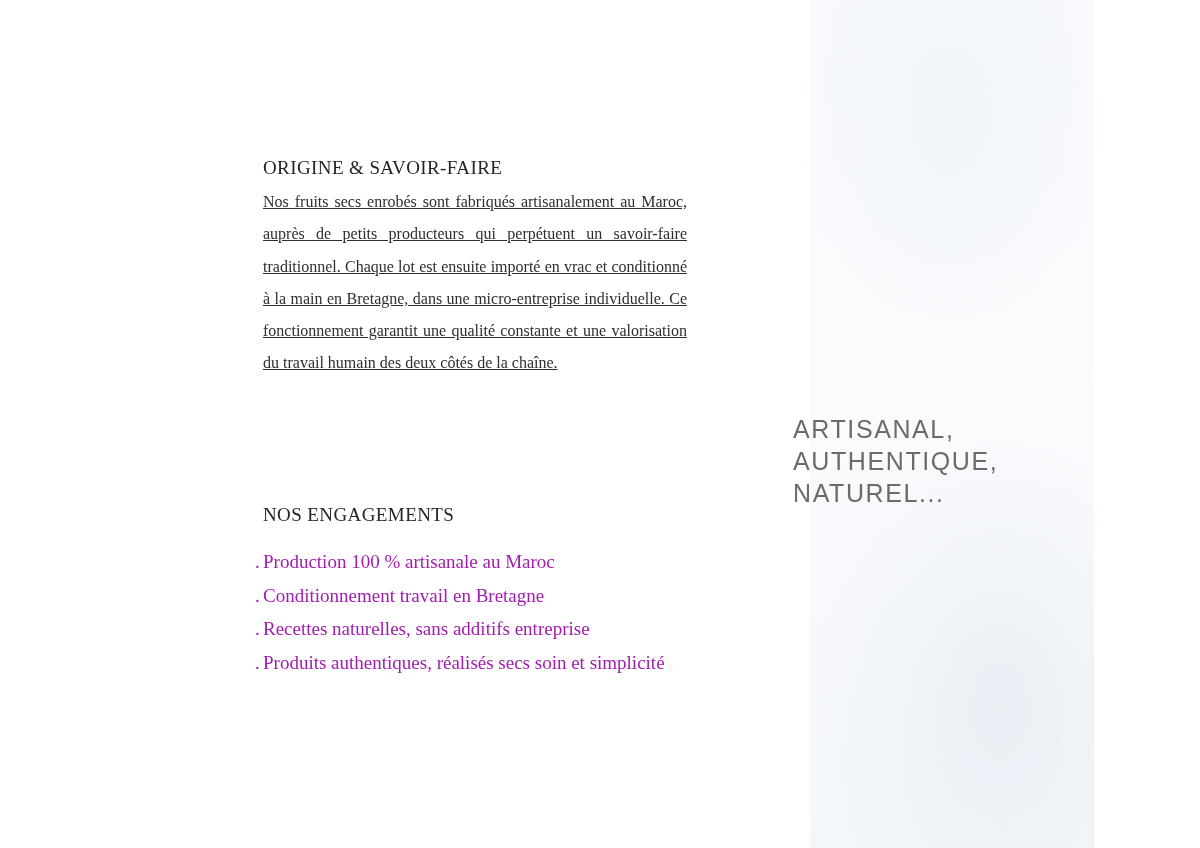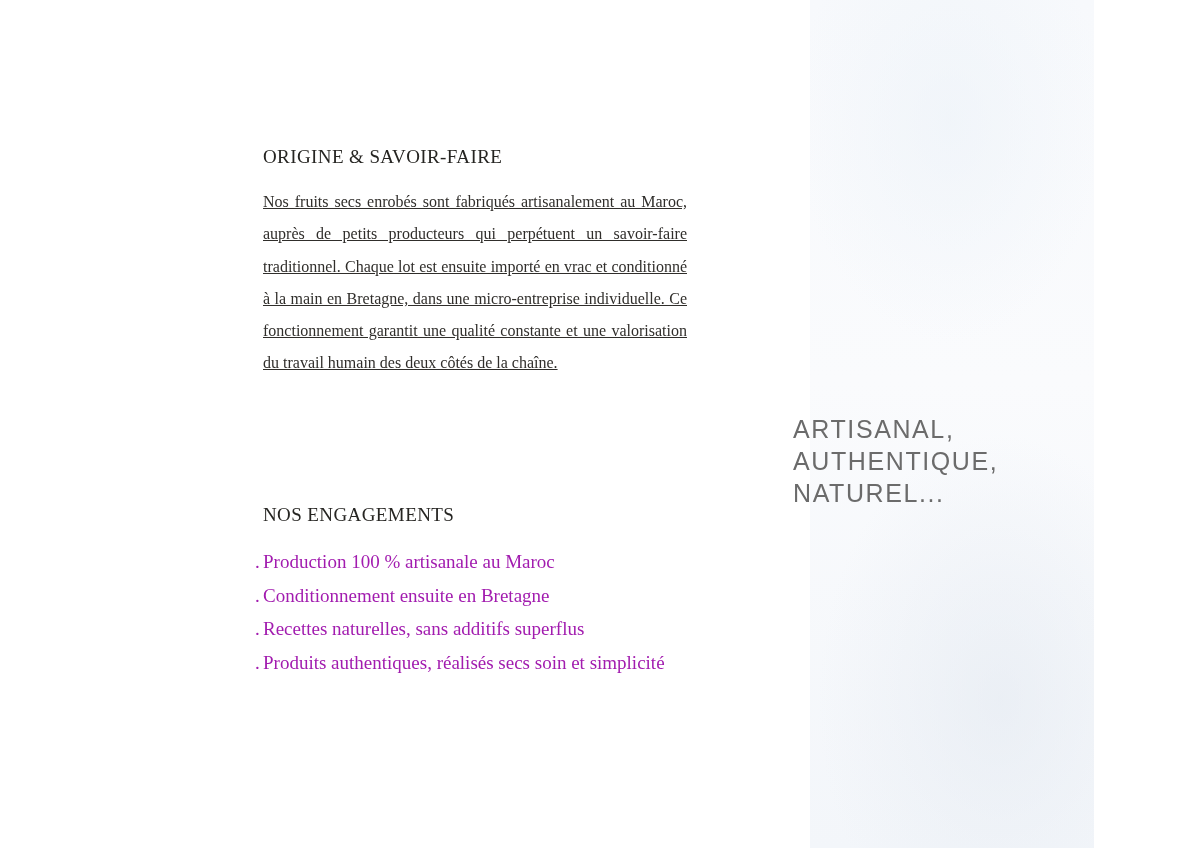--- a/index.html
+++ b/index.html
@@ -36,21 +36,21 @@
       color: #2b2a28;
     }
     .section-title {
       font-size: 19px;
       letter-spacing: 0.4px;
       font-weight: normal;
       margin: 0;
       line-height: 30px;
       color: #262522;
     }
-    .title-origine { position: absolute; top: 2px; left: 0; }
+    .title-origine { position: absolute; top: 13px; left: 0; }
     .paragraph {
       position: absolute;
       top: 46px;
       left: 0;
       width: 424px;
       font-size: 16px;
       line-height: 32.3px;
       text-align: justify;
       color: #302e2b;
       margin: 0;
@@ -91,22 +91,22 @@
 <div class="page">
   <div class="side-panel"></div>
 
   <div class="content">
     <h2 class="section-title title-origine">ORIGINE &amp; SAVOIR-FAIRE</h2>
     <p class="paragraph">Nos fruits secs enrobés sont fabriqués artisanalement au Maroc, auprès de petits producteurs qui perpétuent un savoir-faire traditionnel. Chaque lot est ensuite importé en vrac et conditionné à la main en Bretagne, dans une micro-entreprise individuelle. Ce fonctionnement garantit une qualité constante et une valorisation du travail humain des deux côtés de la chaîne.</p>
 
     <h2 class="section-title title-engagements">NOS ENGAGEMENTS</h2>
     <ul class="engagements-list">
       <li><span class="bullet">.</span><span>Production 100 % artisanale au Maroc</span></li>
-      <li><span class="bullet">.</span><span>Conditionnement ensuite en Bretagne</span></li>
-      <li><span class="bullet">.</span><span>Recettes naturelles, sans additifs superflus</span></li>
+      <li><span class="bullet">.</span><span>Conditionnement travail en Bretagne</span></li>
+      <li><span class="bullet">.</span><span>Recettes naturelles, sans additifs entreprise</span></li>
       <li><span class="bullet">.</span><span>Produits authentiques, réalisés secs soin et simplicité</span></li>
     </ul>
   </div>
 
   <div class="tagline">
     <div>ARTISANAL,</div>
     <div>AUTHENTIQUE,</div>
     <div>NATUREL...</div>
   </div>
 </div>

